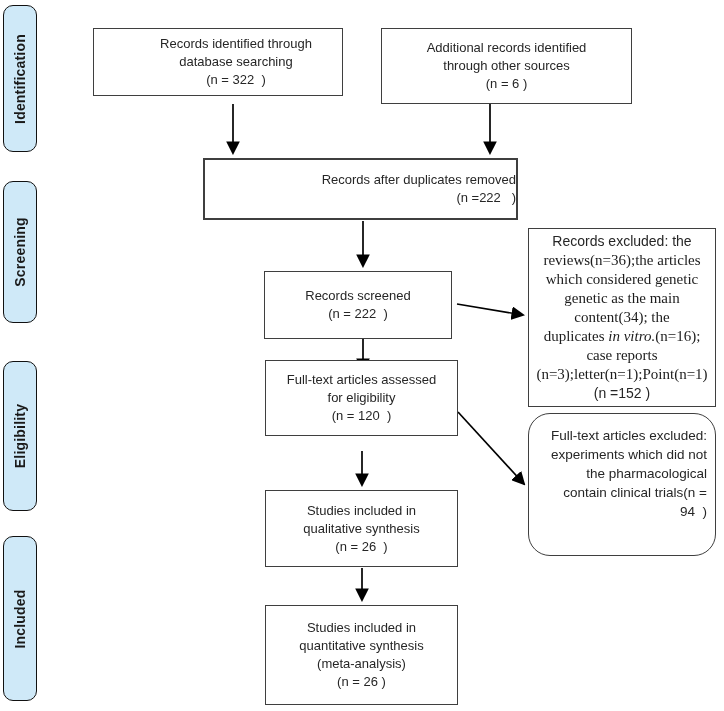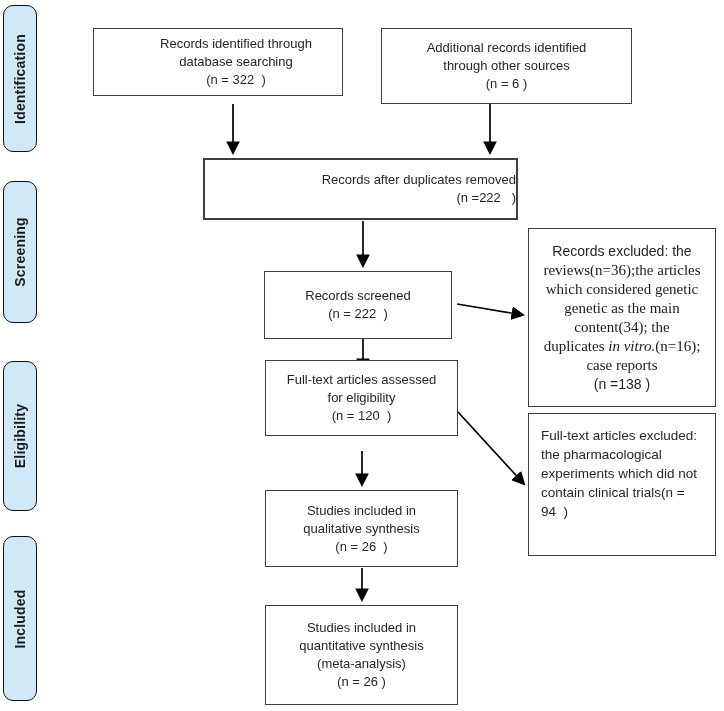--- a/index.html
+++ b/index.html
@@ -61,26 +61,27 @@
   .bl { white-space: pre; }
   .serif {
     font-family: "Liberation Serif", serif;
     font-size: 15px;
     line-height: 19px;
     color: #1c1c1c;
   }
   .sans-line { font-size: 14px; line-height: 19px; }
   .it { font-style: italic; }
   .left-box {
-    align-items: flex-start;
+    align-items: flex-end;
     justify-content: flex-start;
     text-align: left;
     padding: 12px 8px 0 12px;
     line-height: 19px;
     font-size: 13.5px;
+    border-radius: 22px;
   }
 </style>
 </head>
 <body>
 
 <div class="canvas">
 
   <svg class="arrows" viewBox="0 0 724 711" xmlns="http://www.w3.org/2000/svg">
     <defs>
       <marker id="ah" viewBox="0 0 10 10" refX="8.5" refY="5" markerWidth="8" markerHeight="8" orient="auto-start-reverse">
@@ -133,33 +134,34 @@
   </div>
 
   <div class="fbox" style="left:528px; top:228px; width:188px; height:179px;">
     <div class="bl sans-line">Records excluded: the</div>
     <div class="bl serif">reviews(n=36);the articles</div>
     <div class="bl serif">which considered genetic</div>
     <div class="bl serif">genetic as the main</div>
     <div class="bl serif">content(34); the</div>
     <div class="bl serif"><span>duplicates </span><span class="it">in vitro.</span><span>(n=16);</span></div>
     <div class="bl serif">case reports</div>
-    <div class="bl sans-line">(n =138 )</div>
+    <div class="bl serif">(n=3);letter(n=1);Point(n=1)</div>
+    <div class="bl sans-line">(n =152 )</div>
   </div>
 
   <div class="fbox" style="left:265px; top:360px; width:193px; height:76px;">
     <div class="bl">Full-text articles assessed</div>
     <div class="bl">for eligibility</div>
     <div class="bl">(n = 120  )</div>
   </div>
 
   <div class="fbox left-box" style="left:528px; top:413px; width:188px; height:143px;">
     <div class="bl">Full-text articles excluded:</div>
+    <div class="bl">experiments which did not</div>
     <div class="bl">the pharmacological</div>
-    <div class="bl">experiments which did not</div>
     <div class="bl">contain clinical trials(n =</div>
     <div class="bl">94  )</div>
   </div>
 
   <div class="fbox" style="left:265px; top:490px; width:193px; height:77px;">
     <div class="bl">Studies included in</div>
     <div class="bl">qualitative synthesis</div>
     <div class="bl">(n = 26  )</div>
   </div>
 

